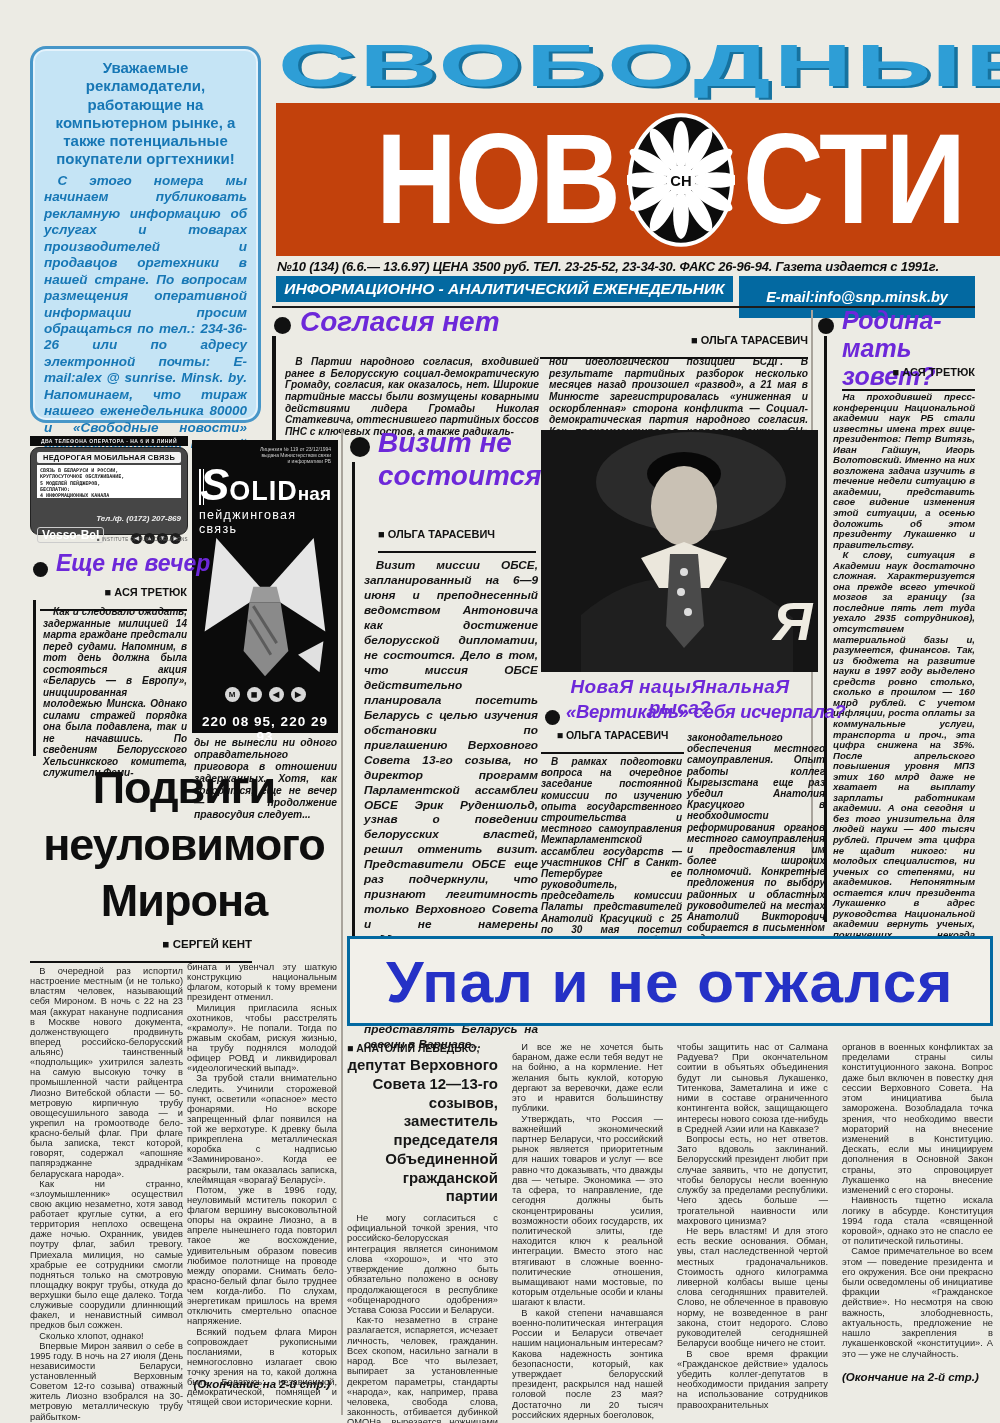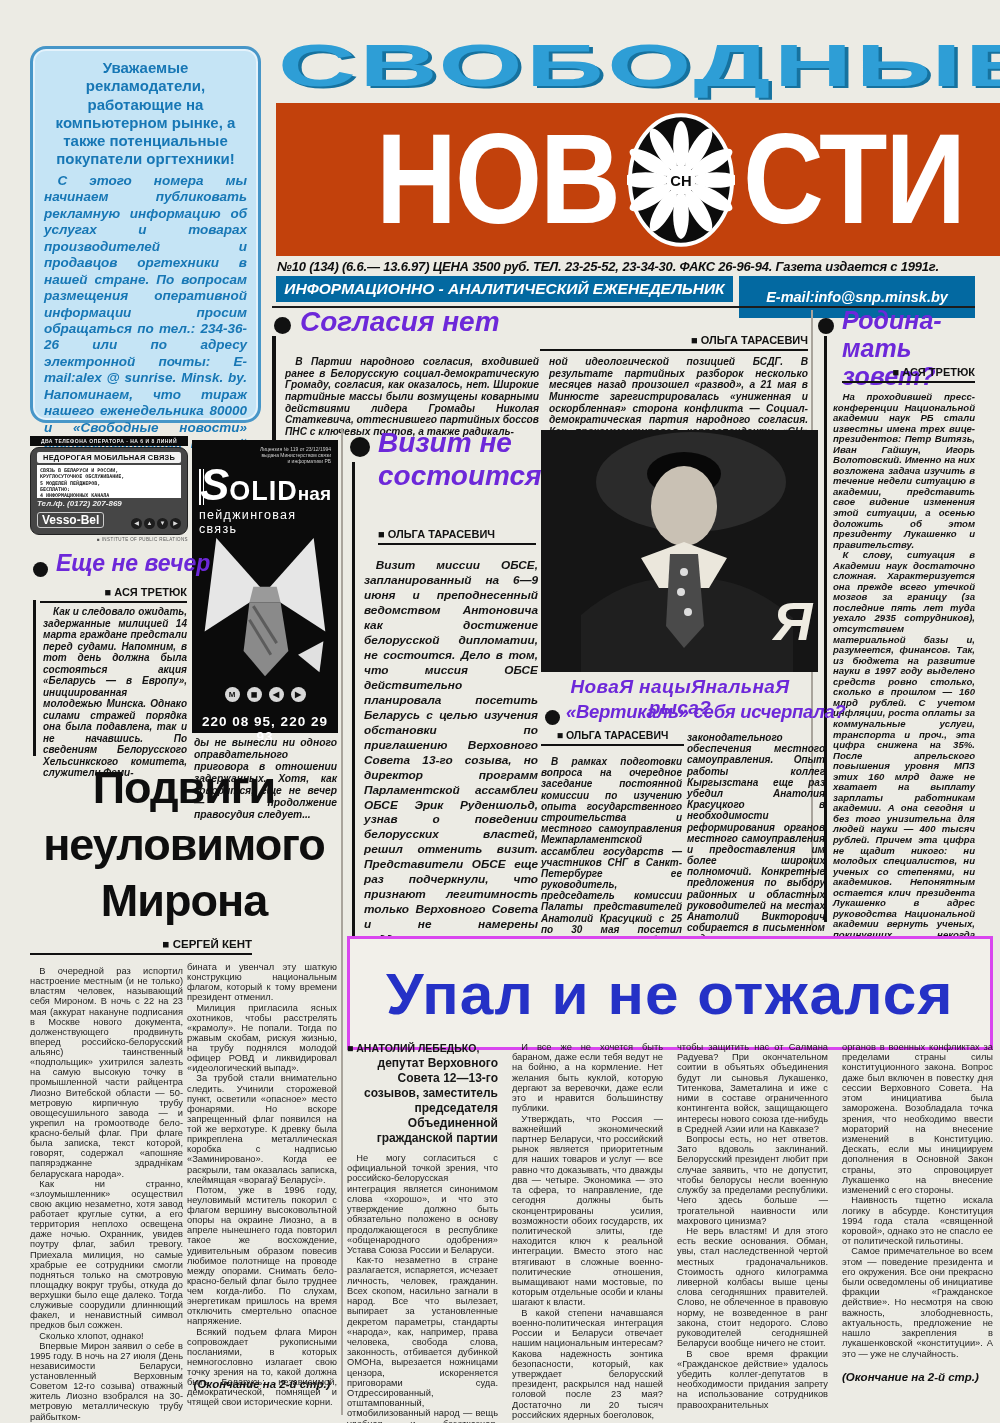--- a/index.html
+++ b/index.html
@@ -4,21 +4,21 @@
 <style>
   html,body{margin:0;padding:0}
   .page{position:relative;width:1000px;height:1423px;background:#ecebe4;overflow:hidden;
         font-family:"Liberation Sans",sans-serif;color:#161616}
   .abs{position:absolute}
   .bullet{position:absolute;background:#111;border-radius:50%}
   .vbar{position:absolute;background:#111}
   .sep{position:absolute;background:#a9a49c}
   .hbar{position:absolute;background:#1c1c1c}
   .h-it{font-weight:bold;font-style:italic;color:#6d28d9;line-height:1.12}
-  .byline{font-weight:bold;font-size:11px;color:#111;border-bottom:2px solid #111;padding-bottom:3px}
+  .byline{font-weight:bold;font-size:11px;color:#111;border-bottom:2px solid #111;padding-bottom:11px}
   .lede{font-weight:bold;font-style:italic;text-align:justify;white-space:pre-line;color:#141414}
   .bodytxt{text-align:justify;white-space:pre-line;color:#1d1d1d}
   .ending{font-weight:bold;font-style:italic;font-size:11.5px;text-align:center;color:#111}
 
   .promo{left:30px;top:46px;width:231px;height:377px;border-radius:16px;border:3px solid #4796c8;
          background:#c5e4f5;box-shadow:inset 0 0 0 2px #e4f2fb;padding:10px 11px;box-sizing:border-box;color:#1777b5}
   .promo-head{font-weight:bold;font-size:15px;line-height:1.22;text-align:center}
   .promo-body{font-weight:bold;font-style:italic;font-size:13.5px;line-height:1.22;text-align:justify;margin-top:4px;white-space:pre-line}
 
   .mast-top{left:278px;top:36px;font-size:60px;font-weight:900;color:#2e9ed6;line-height:1;
@@ -33,21 +33,21 @@
           font-weight:bold;font-style:italic}
 
   .vb-ad{left:30px;top:436px;width:158px;height:122px;font-family:"Liberation Sans",sans-serif}
   .vb-top{background:#0c0c0c;color:#eee;font-size:5px;font-weight:bold;letter-spacing:.5px;
           text-align:center;height:10px;line-height:10px}
   .vb-dev{margin-top:1px;background:#464646;border:1px solid #222;border-radius:9px;padding:4px 6px;height:88px;box-sizing:border-box}
   .vb-head{background:#f2f2f2;border-radius:2px;text-align:center;font-weight:bold;font-size:7.5px;
            color:#111;padding:1px 0;letter-spacing:.2px}
   .vb-screen{background:#fff;margin-top:2px;padding:2px 3px;height:33px;box-sizing:border-box}
   .vb-line{font-size:5px;line-height:6.3px;color:#222;font-weight:bold;font-family:"DejaVu Sans Mono",monospace}
-  .vb-phone{color:#eee;font-style:italic;font-weight:bold;font-size:8px;text-align:left;margin-top:1px}
+  .vb-phone{color:#eee;font-style:italic;font-weight:bold;font-size:8px;text-align:right;margin-top:16px}
   .vb-row{display:flex;justify-content:space-between;align-items:center;margin-top:3px}
   .vb-brand{border:1px solid #ccc;border-radius:3px;color:#fff;font-size:12px;font-weight:bold;padding:0 4px}
   .vb-btn{display:inline-block;width:11px;height:11px;border-radius:50%;background:#1d1d1d;color:#ddd;
           font-size:6px;line-height:11px;text-align:center;margin-left:2px}
   .vb-foot{font-size:4.5px;color:#555;text-align:right;margin-top:2px;letter-spacing:.4px}
 
   .solid{left:192px;top:440px;width:146px;height:293px;background:#0b0b0b;color:#fff;
          padding:6px 7px;box-sizing:border-box}
   .solid-lic{font-size:5px;line-height:6px;color:#ccc;text-align:right;white-space:pre-line;margin-left:38px}
   .solid-brand{display:flex;align-items:baseline;margin-top:2px}
@@ -55,21 +55,21 @@
      background:repeating-linear-gradient(90deg,#fff 0 1.5px,transparent 1.5px 3.5px)}
   .solid-S{font-size:44px;font-weight:900;line-height:.85;font-style:italic;margin-left:-6px}
   .solid-OLID{font-size:27px;font-weight:900;letter-spacing:1px}
   .solid-naya{font-size:19px;font-weight:bold}
   .solid-line2{font-size:12.5px;font-weight:normal;letter-spacing:1.3px;margin-top:1px}
   .solid-btns{display:flex;justify-content:center;gap:7px;margin-top:3px}
   .solid-btn{width:15px;height:15px;border-radius:50%;background:#d8d8d8;color:#111;font-size:8px;
              line-height:15px;text-align:center;font-weight:bold}
   .solid-phones{font-size:13.5px;font-weight:800;text-align:center;letter-spacing:1px;margin-top:12px}
 
-  .upal-box{left:347px;top:936px;width:646px;height:114px;background:#f2f0ea;border:3px solid #d946ef;
+  .upal-box{left:347px;top:936px;width:646px;height:90px;background:#f2f0ea;border:3px solid #0369a1;
             box-sizing:border-box;display:flex;align-items:center;justify-content:center}
   .upal-title{color:#2531c6;font-weight:900;font-size:58px;white-space:nowrap;letter-spacing:1px;transform:scaleX(1.04)}
 </style>
 </head>
 <body>
 
 <div class="page">
 
   <div class="abs promo">
     <div class="promo-head">Уважаемые рекламодатели, работающие на компьютерном рынке, а также потенциальные покупатели оргтехники!</div>
@@ -215,21 +215,21 @@
   <div class="abs h-it" style="left:566px;top:702px;font-size:18.5px;white-space:nowrap;letter-spacing:-0.3px">«Вертикаль» себя исчерпала?</div>
   <div class="abs byline" style="left:541px;top:729px;width:143px;text-align:center;font-size:10.5px">■  ОЛЬГА ТАРАСЕВИЧ</div>
   <div class="abs lede" style="left:541px;top:756px;width:141px;height:264px;font-size:10px;line-height:1.12"> В рамках подготовки вопроса на очередное заседание постоянной комиссии по изучению опыта государственного строительства и местного самоуправления Межпарламентской ассамблеи государств — участников СНГ в Санкт-Петербурге ее руководитель, председатель комиссии Палаты представителей Анатолий Красуцкий с 25 по 30 мая посетил Кыргызскую Республику, где ознакомился с практикой</div>
   <div class="abs lede" style="left:687px;top:732px;width:138px;height:290px;font-size:10px;line-height:1.12">законодательного обеспечения местного самоуправления. Опыт работы коллег Кыргызстана еще раз убедил Анатолия Красуцкого в необходимости реформирования органов местного самоуправления и предоставления им более широких полномочий. Конкретные предложения по выбору районных и областных руководителей на местах Анатолий Викторович собирается в письменном виде направить лично Александру Лукашенко, причем он питает самые оптимистические надежды на реакцию главного «вертикальщика».</div>
 
   <div class="abs upal-box">
     <div class="upal-title">Упал и не отжался</div>
   </div>
   <div class="abs" style="left:347px;top:1042px;width:151px;height:373px">
     <div style="font-weight:bold;font-size:10.5px;">■  АНАТОЛИЙ ЛЕБЕДЬКО,</div>
-    <div style="font-weight:bold;font-size:12px;line-height:1.25;text-align:right;margin-top:2px">депутат Верховного Совета 12—13-го созывов, заместитель председателя Объединенной гражданской партии</div>
+    <div style="font-weight:bold;font-size:15px;line-height:1.25;text-align:right;margin-top:2px">депутат Верховного Совета 12—13-го созывов, заместитель председателя Объединенной гражданской партии</div>
     <div class="bodytxt" style="font-size:9.3px;line-height:1.1;margin-top:7px"> Не могу согласиться с официальной точкой зрения, что российско-белорусская интеграция является синонимом слова «хорошо», и что это утверждение должно быть обязательно положено в основу продолжающегося в республике «общенародного одобрения» Устава Союза России и Беларуси.
  Как-то незаметно в стране разлагается, испаряется, исчезает личность, человек, гражданин. Всех скопом, насильно загнали в народ. Все что вылезает, выпирает за установленные декретом параметры, стандарты «народа», как, например, права человека, свобода слова, законность, отбивается дубинкой ОМОНа, вырезается ножницами цензора, искореняется приговорами суда. Отдрессированный, отштампованный, отмобилизованный народ — вещь удобная и безотказная. Сославшись на его волю, желания, можно оправдать всякое преступление, объяснить любое безответственное решение.</div>
   </div>
   <div class="abs bodytxt" style="left:512px;top:1042px;width:151px;height:373px;font-size:9.3px;line-height:1.1"> И все же не хочется быть бараном, даже если тебя ведут не на бойню, а на кормление. Нет желания быть куклой, которую дергают за веревочки, даже если это и нравится большинству публики.
  Утверждать, что Россия — важнейший экономический партнер Беларуси, что российский рынок является приоритетным для наших товаров и услуг — все равно что доказывать, что дважды два — четыре. Экономика — это та сфера, то направление, где сегодня должны быть сконцентрированы усилия, возможности обоих государств, их политической элиты, где находится ключ к реальной интеграции. Вместо этого нас втягивают в сложные военно-политические отношения, вымащивают нами мостовые, по которым отдельные особи и кланы шагают к власти.
  В какой степени начавшаяся военно-политическая интеграция России и Беларуси отвечает нашим национальным интересам? Какова надежность зонтика безопасности, который, как утверждает белорусский президент, раскрылся над нашей головой после 23 мая? Достаточно ли 20 тысяч российских ядерных боеголовок,</div>
   <div class="abs bodytxt" style="left:677px;top:1042px;width:151px;height:373px;font-size:9.3px;line-height:1.1">чтобы защитить нас от Салмана Радуева? При окончательном соитии в объятьях объединения будут ли сыновья Лукашенко, Титенкова, Заметалина и иже с ними в составе ограниченного контингента войск, защищающего интересы нового союза где-нибудь в Средней Азии или на Кавказе?
  Вопросы есть, но нет ответов. Зато вдоволь заклинаний. Белорусский президент любит при случае заявить, что не допустит, чтобы белорусы несли военную службу за пределами республики. Чего здесь больше — трогательной наивности или махрового цинизма?
  Не верь властям! И для этого есть веские основания. Обман, увы, стал наследственной чертой местных градоначальников. Стоимость одного килограмма ливерной колбасы выше цены слова сегодняшних правителей. Слово, не облеченное в правовую норму, не возведенное в ранг закона, стоит недорого. Слово руководителей сегодняшней Беларуси вообще ничего не стоит.
  В свое время фракции «Гражданское действие» удалось убедить коллег-депутатов в необходимости придания запрету на использование сотрудников правоохранительных</div>

